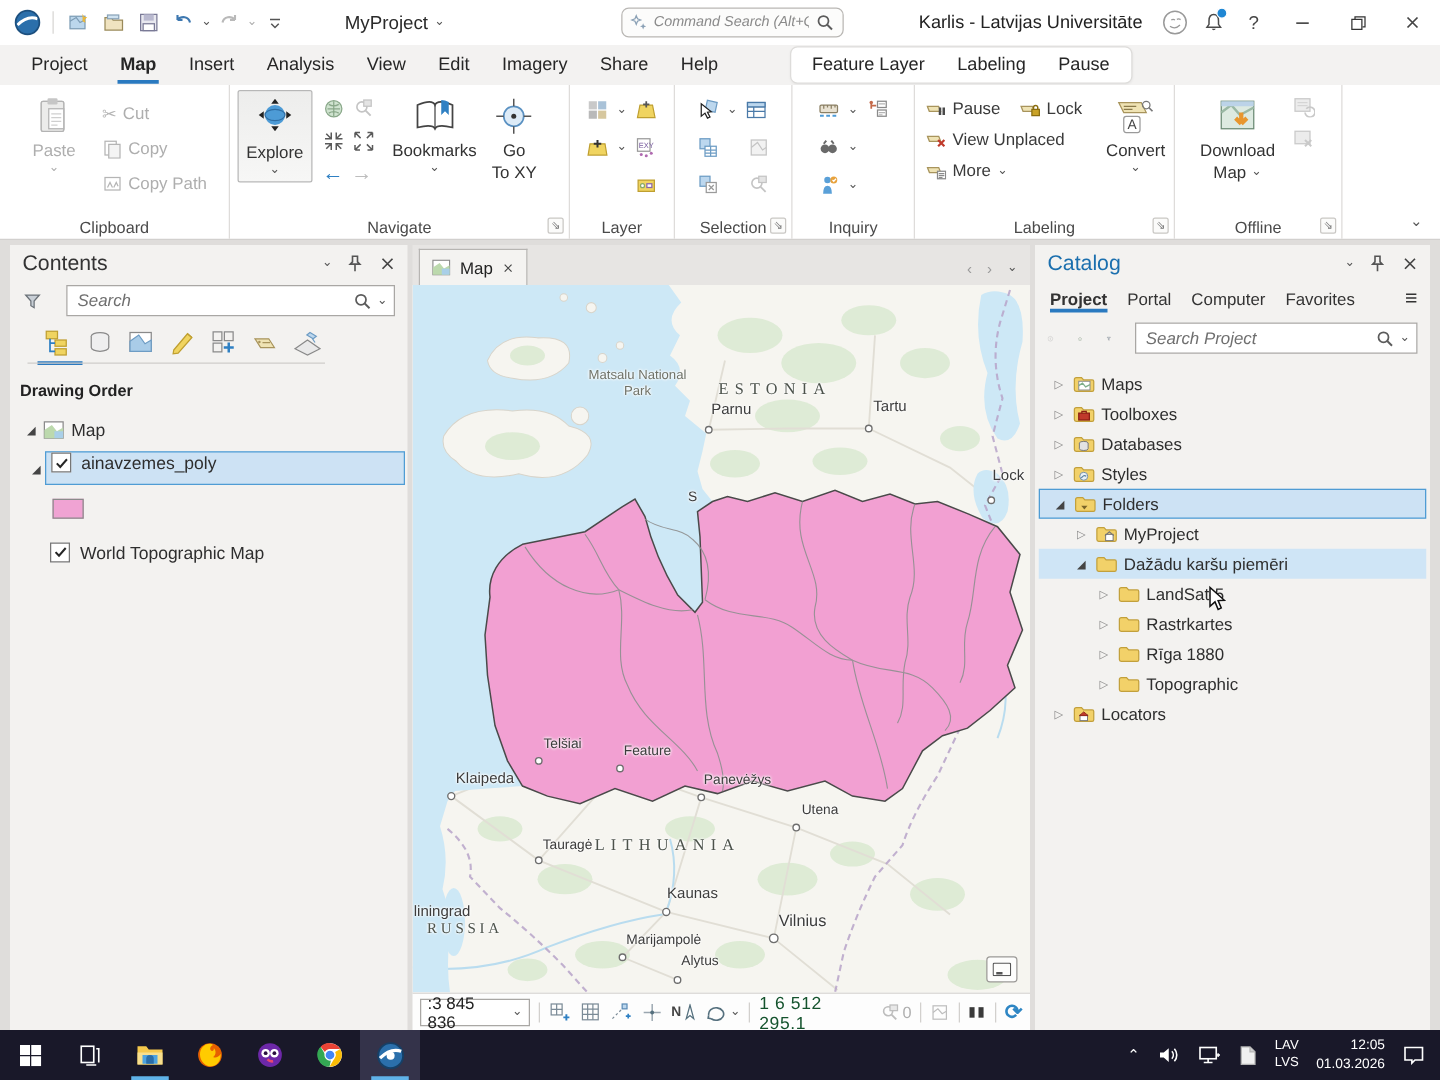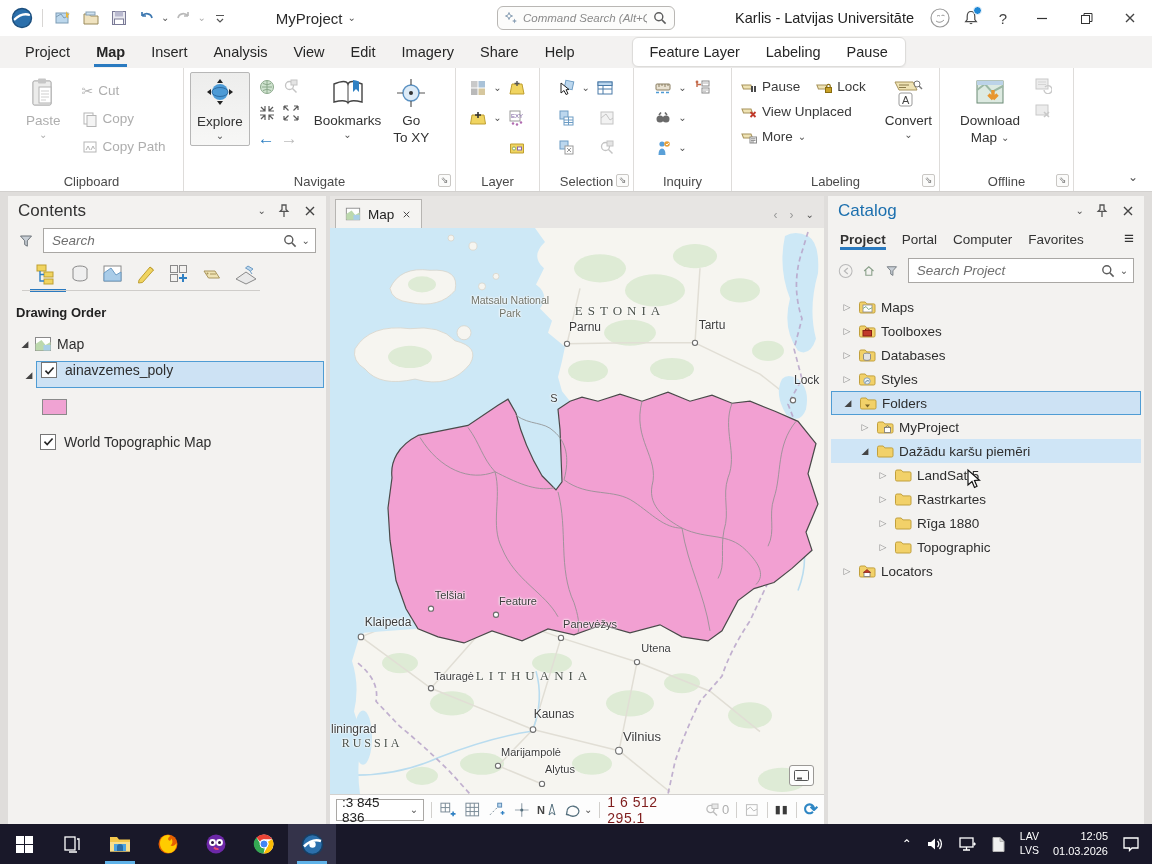--- a/index.html
+++ b/index.html
@@ -48,21 +48,21 @@
 
   
   .main { height:632px; padding:4px 8px 0; display:flex; gap:4px; }
   .panel { background:#f3f2f0; height:628px; position:relative; }
   .contents { width:318px; }
   .catalog { width:316px; }
   .phead { height:30px; display:flex; align-items:center; padding:0 8px 0 10px; }
   .ptitle { font-size:17px; color:#333; }
   .ptitle.blue { color:#1b6fae; }
   .phicons { margin-left:auto; display:flex; align-items:center; gap:10px; color:#555; }
-  .searchrow { display:flex; align-items:center; gap:9px; padding:2px 10px 4px; }
+  .searchrow { display:flex; align-items:center; gap:19px; padding:2px 10px 4px; }
   .searchbox { flex:1; height:25px; background:#fff; border:1px solid #a9a7a4; display:flex; align-items:center; padding:0 5px 0 8px; gap:4px; }
   .searchbox input { border:none; outline:none; flex:1; min-width:20px; font-size:13.5px; font-style:italic; color:#555; background:transparent; font-family:"Liberation Sans",sans-serif;}
   .searchbox input::placeholder { color:#6f6f6f; font-style:italic; }
 
   
   .ctabs { display:flex; align-items:center; gap:11px; padding:6px 0 6px 26px; position:relative; }
   .ctabs::after { content:""; position:absolute; left:14px; right:66px; bottom:0; height:1px; background:#cfcdca; }
   .ctab-active-bar { position:absolute; left:22px; bottom:-1px; width:36px; height:3px; background:#2a7ac0; }
   .sectionlabel { font-weight:bold; font-size:13px; color:#222; padding:14px 0 10px 8px; }
   .trow { position:relative; height:27px; display:flex; align-items:center; font-size:14px; color:#2e2e2e; }
@@ -93,21 +93,21 @@
   .mlbl { position:absolute; transform:translate(-50%,-50%); font-size:11px; color:#3c3c3c; white-space:nowrap; text-shadow:0 0 2px #fff,0 0 2px #fff,0 0 3px #fff; pointer-events:none; }
   .mlbl.md { font-size:12px; } .mlbl.lg { font-size:13px; }
   .mlbl.country { font-family:"Liberation Serif",serif; font-size:13px; letter-spacing:5px; color:#4c524b; }
   .mlbl.country.sm { font-size:12px; letter-spacing:3px; }
   .mlbl.park { font-size:10.5px; color:#6f7268; width:96px; white-space:normal; text-align:center; line-height:1.25; }
   .mlbl.edge { transform:translate(0,-50%); }
   .attribbtn { position:absolute; right:10px; bottom:8px; width:25px; height:21px; background:#fdfdfc; border:1px solid #9b9996; border-radius:3px; display:flex; align-items:center; justify-content:center; }
   .mapstatus { height:30px; background:#fdfdfd; border-top:1px solid #d3d1ce; display:flex; align-items:center; padding:0 6px; gap:7px; color:#4c5d6b; }
   .scalebox { height:22px; border:1px solid #a9a7a4; background:#fff; display:flex; align-items:center; padding:0 5px; gap:6px; font-size:13.5px; color:#222; }
   .st-sep { width:1px; height:16px; background:#d2d0cd; }
-  .coords { font-size:14px; color:#7f1d1d; letter-spacing:.5px; }
+  .coords { font-size:14px; color:#14532d; letter-spacing:.5px; }
   .st-ic { display:flex; align-items:center; gap:2px; }
 
   
   .taskbar { height:40px; background:#191829; display:flex; align-items:stretch; color:#fff; }
   .tbicon { width:48px; display:flex; align-items:center; justify-content:center; position:relative; }
   .tbicon.active { background:#34334a; }
   .tbicon .underline { position:absolute; bottom:0; left:9px; right:9px; height:3px; background:#5fb2e8; }
   .tray { margin-left:auto; display:flex; align-items:center; gap:14px; padding-right:12px; }
   .traytxt { font-size:10.5px; line-height:1.3; text-align:center; }
   .clock { font-size:11px; line-height:1.35; text-align:right; }

